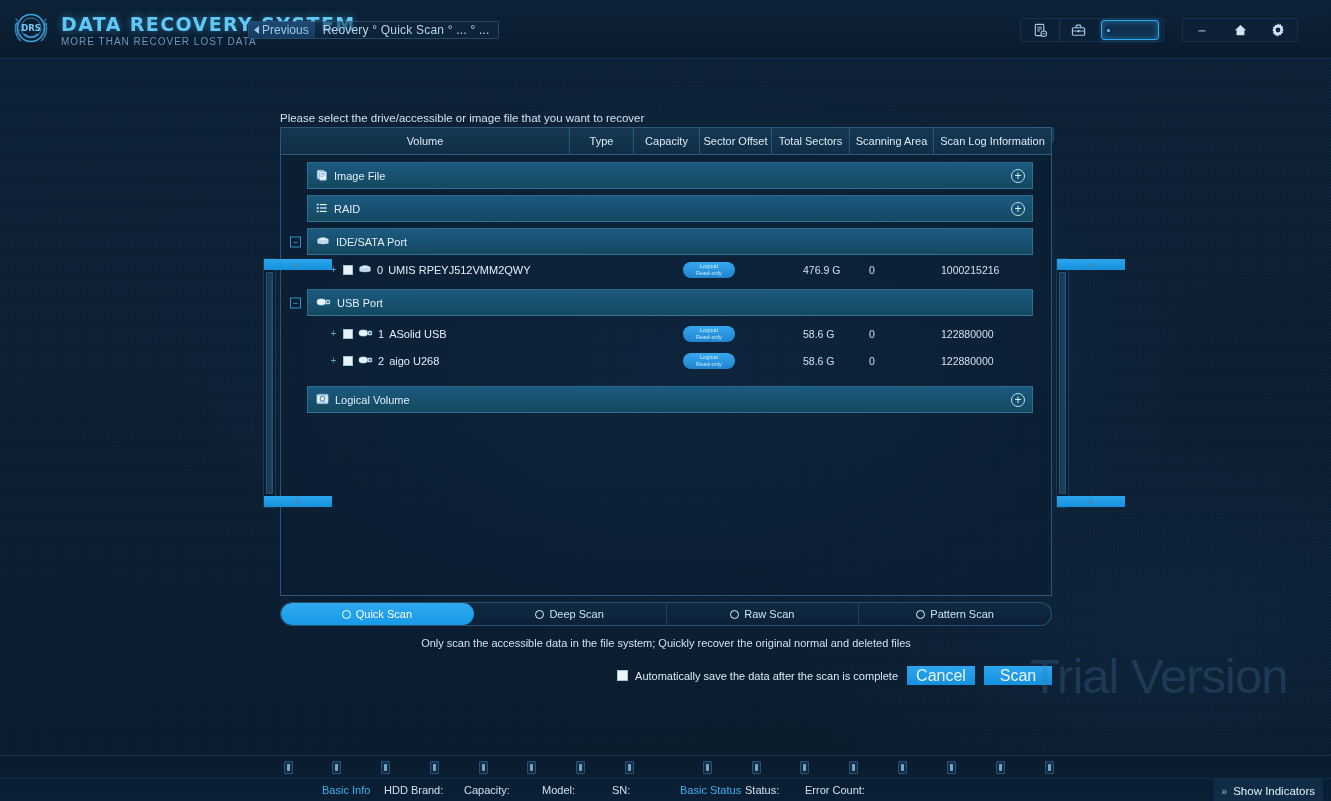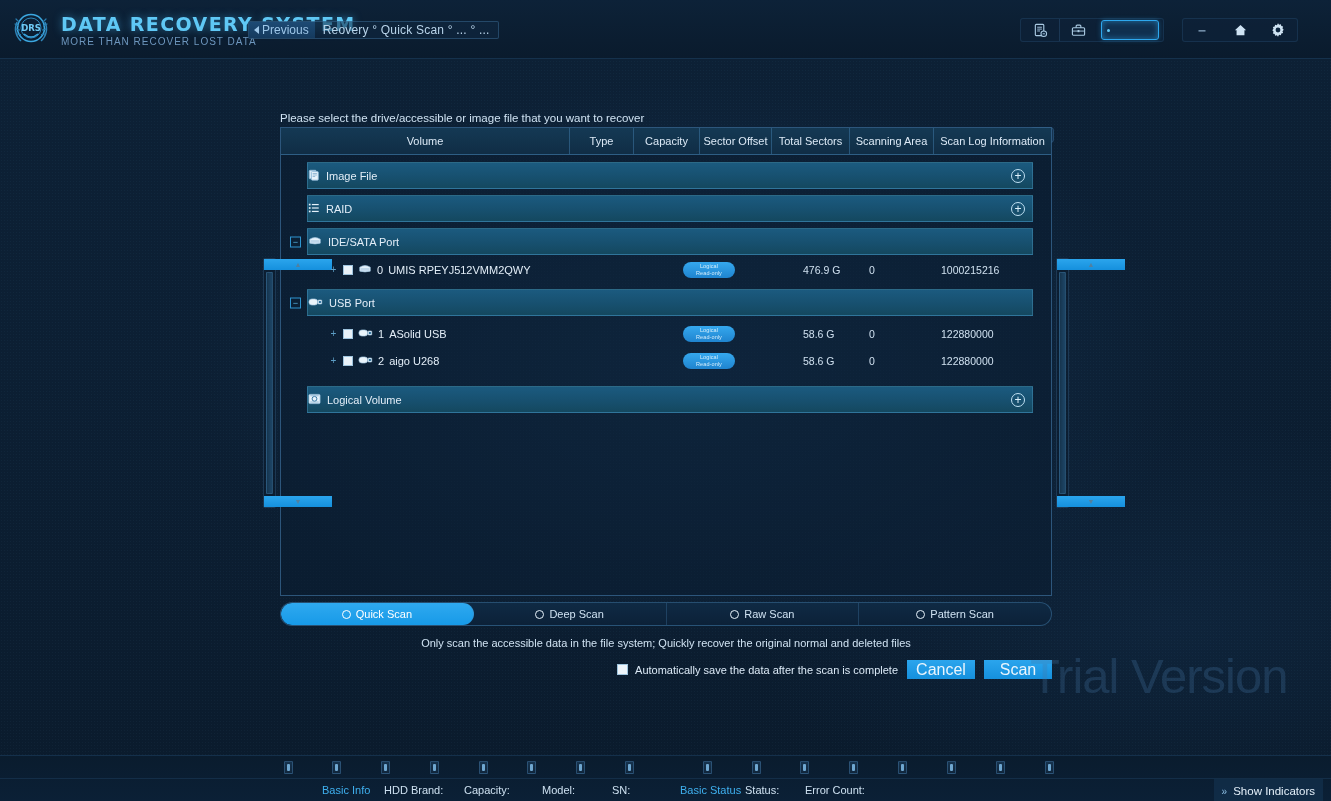--- a/index.html
+++ b/index.html
@@ -121,21 +121,21 @@
     margin-bottom:1px;
   }
   .row.action {
     background: linear-gradient(180deg,#1b5a7f 0%, #17506f 55%, #14485f 100%);
     border:1px solid rgba(90,170,210,0.35);
     margin-bottom:6px;
   }
   .row.dev {
     background: transparent; border:none;
   }
-  .row .rl { display:flex; align-items:center; gap:6px; padding-left:0; flex:1 1 auto; min-width:0;}
+  .row .rl { display:flex; align-items:center; gap:6px; padding-left:8px; flex:1 1 auto; min-width:0;}
   .row.dev .rl { padding-left:22px; }
   .tree-minus{
     position:absolute; left:7px; top:50%; transform:translateY(-50%);
     width:11px;height:11px; border:1px solid #2e94cf; color:#59b9e8;
     font-size:9px; line-height:9px; text-align:center; cursor:pointer; background:rgba(10,32,52,0.4);
   }
   .tree-plus{
     width:9px; height:9px; color:#5c9dc4; font-size:10px; line-height:9px; text-align:center; flex:0 0 auto;
   }
   .chk {
@@ -190,21 +190,21 @@
   .scan-tab.active{
     background: linear-gradient(180deg,#2fa9ef,#179ae8);
     border-radius:12px; color:#ffffff;
   }
   .radio{ width:9px;height:9px;border-radius:50%;border:1.6px solid #ffffff; flex:0 0 auto;}
   .scan-tab:not(.active) .radio{ border-color:#e6f2fb; }
 
   .scan-desc{ text-align:center; font-size:11px; color:#cfe2f2; margin-top:11px; }
 
   .actions{
-    display:flex; align-items:center; justify-content:flex-end; gap:0; margin-top:11px;
+    display:flex; align-items:center; justify-content:flex-end; gap:0; margin-top:17px;
     font-size:11px; color:#dbe9f6;
   }
   .auto-save{ display:flex;align-items:center; gap:7px; margin-right:9px; }
   .auto-save .chk2{ width:11px;height:11px;border:1px solid #9fc4de;background:#eef5fb; cursor:pointer;}
   .btn{
     width:68px;height:19px; display:flex;align-items:center;justify-content:center;
     font-size:16px; color:#eaf5fd; cursor:pointer;
     background: linear-gradient(180deg,#2ba5ed,#1590dd);
   }
   #btn-cancel{ margin-right:9px; }

